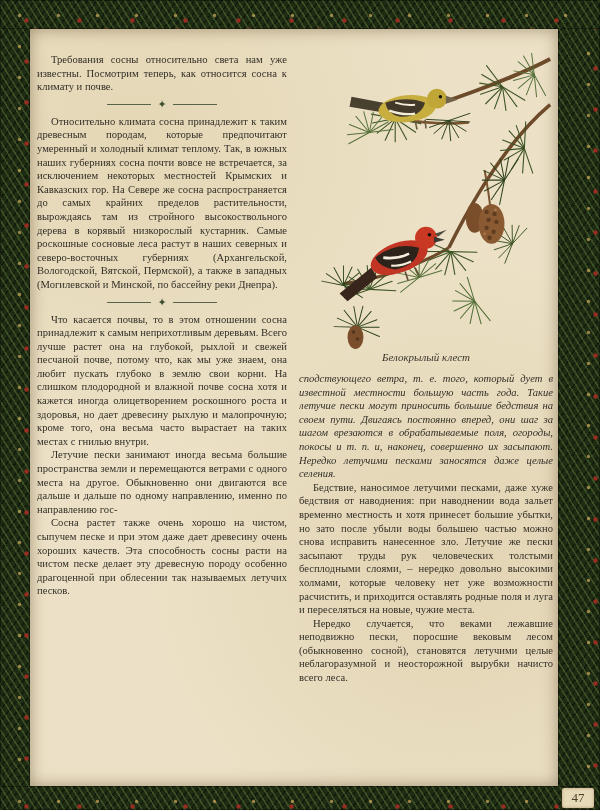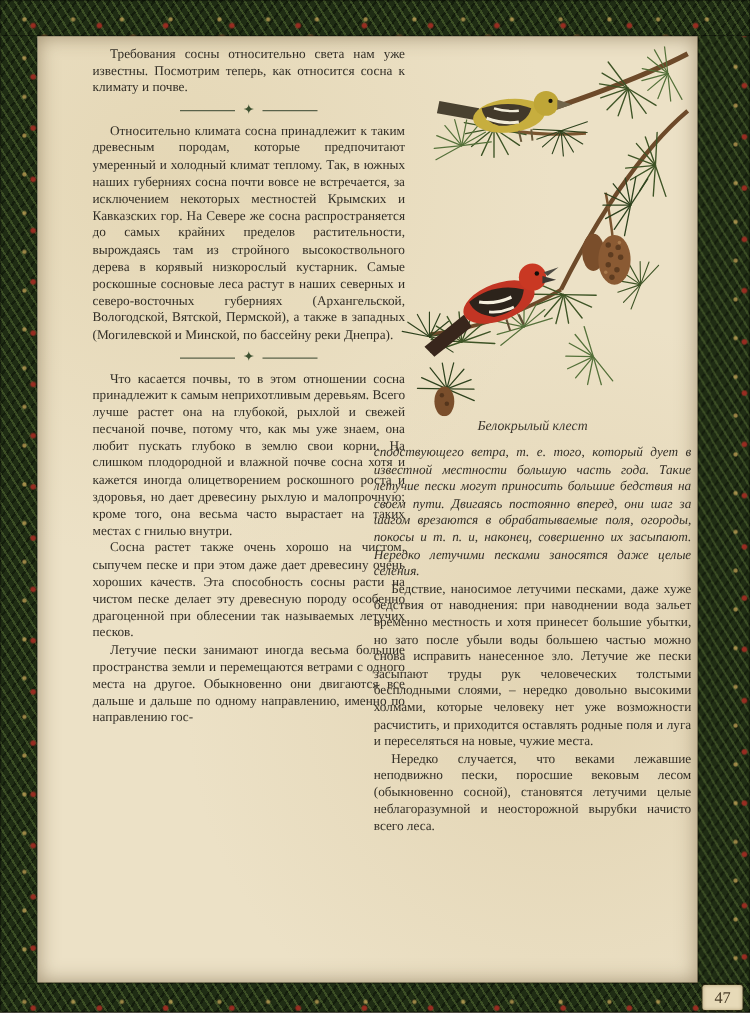--- a/index.html
+++ b/index.html
@@ -27,21 +27,21 @@
   .frame-right{right:0;top:0;bottom:0;width:42px;background-position:11px 7px;}
   
   .paper{
     position:absolute;left:30px;top:29px;right:42px;bottom:24px;
     background:
       radial-gradient(circle at 20% 15%, rgba(214,196,150,.35), rgba(214,196,150,0) 40%),
       radial-gradient(circle at 80% 70%, rgba(200,178,130,.28), rgba(200,178,130,0) 45%),
       #ece1c6;
     box-shadow:inset 0 0 16px rgba(92,70,38,.5);
   }
-  .col{position:absolute;top:8px;bottom:4px;overflow:hidden;margin-left:37px;}
+  .col{position:absolute;top:24px;bottom:4px;overflow:hidden;}
   .col-left{left:7px;width:250px;}
   .col-right{right:5px;width:254px;}
   .col p{
     margin:0;text-align:justify;
     font-size:10.6px;line-height:13.6px;color:#332f27;
     text-indent:14px;
     hyphens:auto;-webkit-hyphens:auto;
   }
   .col p.noindent{text-indent:0;font-style:italic;}
   
@@ -83,22 +83,22 @@
         <span class="fleuron">✦</span>
         <span class="rule"></span>
       </div>
       <p>Относительно климата сосна принадлежит к таким древесным породам, которые предпочитают умеренный и холодный климат теплому. Так, в южных наших губерниях сосна почти вовсе не встречается, за исключением некоторых местностей Крымских и Кавказских гор. На Севере же сосна распространяется до самых крайних пределов растительности, вырождаясь там из стройного высокоствольного дерева в корявый низкорослый кустарник. Самые роскошные сосновые леса растут в наших северных и северо-восточных губерниях (Архангельской, Вологодской, Вятской, Пермской), а также в западных (Могилевской и Минской, по бассейну реки Днепра).</p>
       <div class="divider">
         <span class="rule"></span>
         <span class="fleuron">✦</span>
         <span class="rule"></span>
       </div>
       <p>Что касается почвы, то в этом отношении сосна принадлежит к самым неприхотливым деревьям. Всего лучше растет она на глубокой, рыхлой и свежей песчаной почве, потому что, как мы уже знаем, она любит пускать глубоко в землю свои корни. На слишком плодородной и влажной почве сосна хотя и кажется иногда олицетворением роскошного роста и здоровья, но дает древесину рыхлую и малопрочную; кроме того, она весьма часто вырастает на таких местах с гнилью внутри.</p>
+      <p>Летучие пески занимают иногда весьма большие пространства земли и перемещаются ветрами с одного места на другое. Обыкновенно они двигаются все дальше и дальше по одному направлению, именно по направлению гос-</p>
       <p>Сосна растет также очень хорошо на чистом, сыпучем песке и при этом даже дает древесину очень хороших качеств. Эта способность сосны расти на чистом песке делает эту древесную породу особенно драгоценной при облесении так называемых летучих песков.</p>
-      <p>Летучие пески занимают иногда весьма большие пространства земли и перемещаются ветрами с одного места на другое. Обыкновенно они двигаются все дальше и дальше по одному направлению, именно по направлению гос-</p>
     </div>
 
     <div class="col col-right">
 
       <div class="illustration">
         <svg viewBox="0 0 254 298">
           <defs>
             <g id="tuft" stroke-width="1.1" stroke-linecap="round" fill="none">
               <line x1="0" y1="0" x2="-26" y2="-6"></line>
               <line x1="0" y1="0" x2="-24" y2="4"></line>

